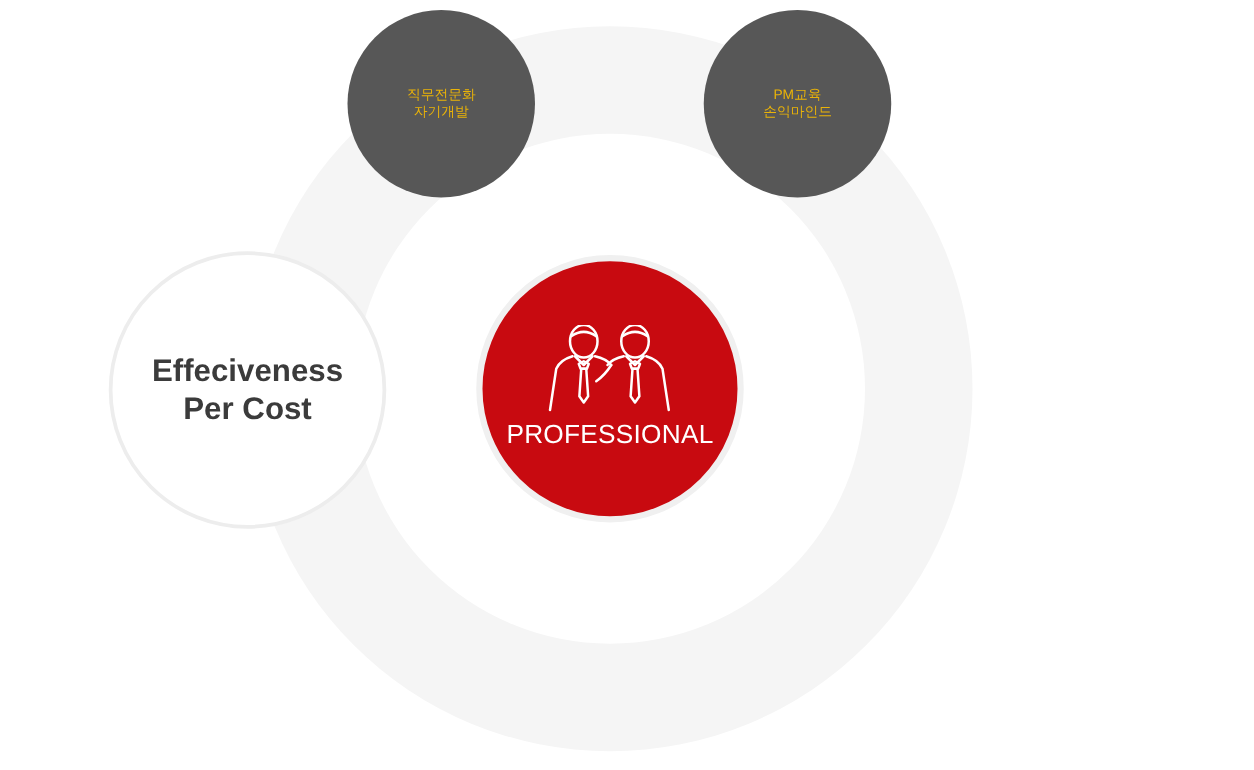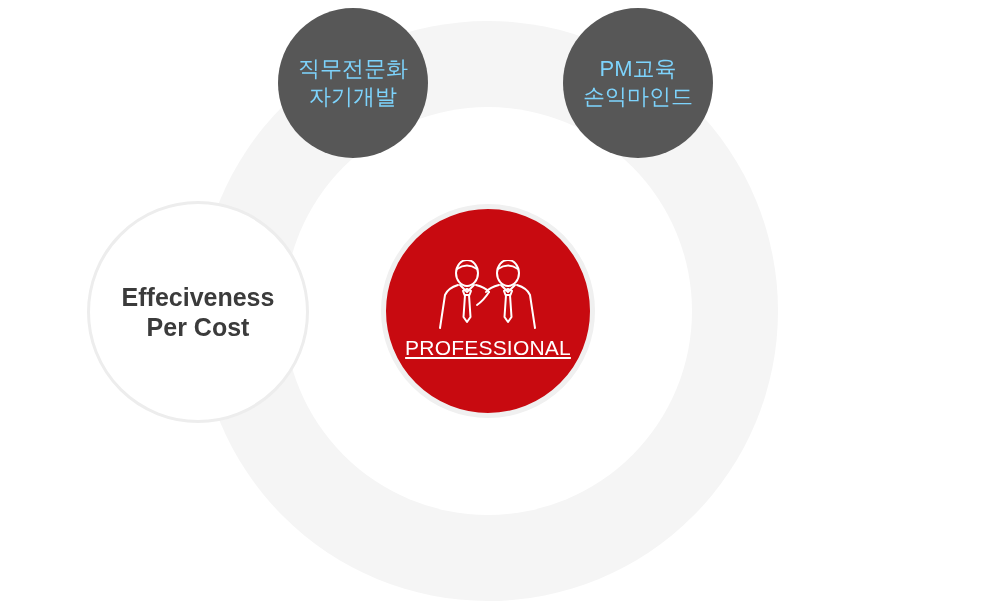--- a/index.html
+++ b/index.html
@@ -52,22 +52,22 @@
     box-sizing: border-box;
     z-index: 3;
     line-height: 1.28;
   }
 
   
   .node-dark {
     width: 150px;
     height: 150px;
     background: #575757;
-    color: #7dd3fc;
-    font-size: 22px;
+    color: #eab308;
+    font-size: 11px;
     font-weight: 400;
   }
   .node-dark .line { display: block; white-space: nowrap; }
 
   
   .node-outline {
     width: 222px;
     height: 222px;
     background: #ffffff;
     border: 3px solid #ededed;
@@ -101,21 +101,21 @@
   }
   .center-title .line { display: block; white-space: nowrap; }
 
   
   #node-top-left     { left: 278px;  top: 8px;   }
   #node-top-right    { left: 563px;  top: 8px;   }
   #node-bottom-left  { left: 278px;  top: 463px; }
   #node-bottom-right { left: 563px;  top: 463px; }
   #node-left         { left: 87px;   top: 201px; justify-content: center; }
   #node-right        { left: 665px;  top: 201px; }
-  #node-center       { left: 381px;  top: 204px; text-decoration: underline; }
+  #node-center       { left: 381px;  top: 204px; }
 </style>
 </head>
 <body>
 
 <div id="stage">
 
   <div class="bg-ring"></div>
   <div class="bg-ring-hole"></div>
 
   <div class="node node-dark" id="node-top-left">

